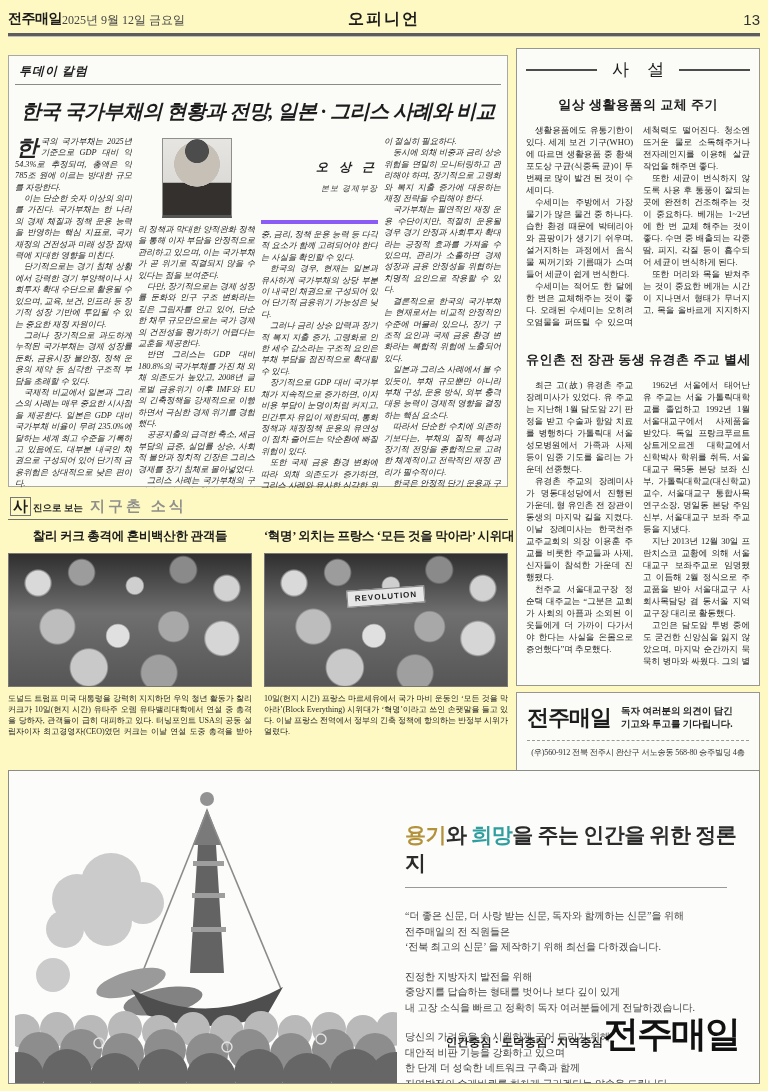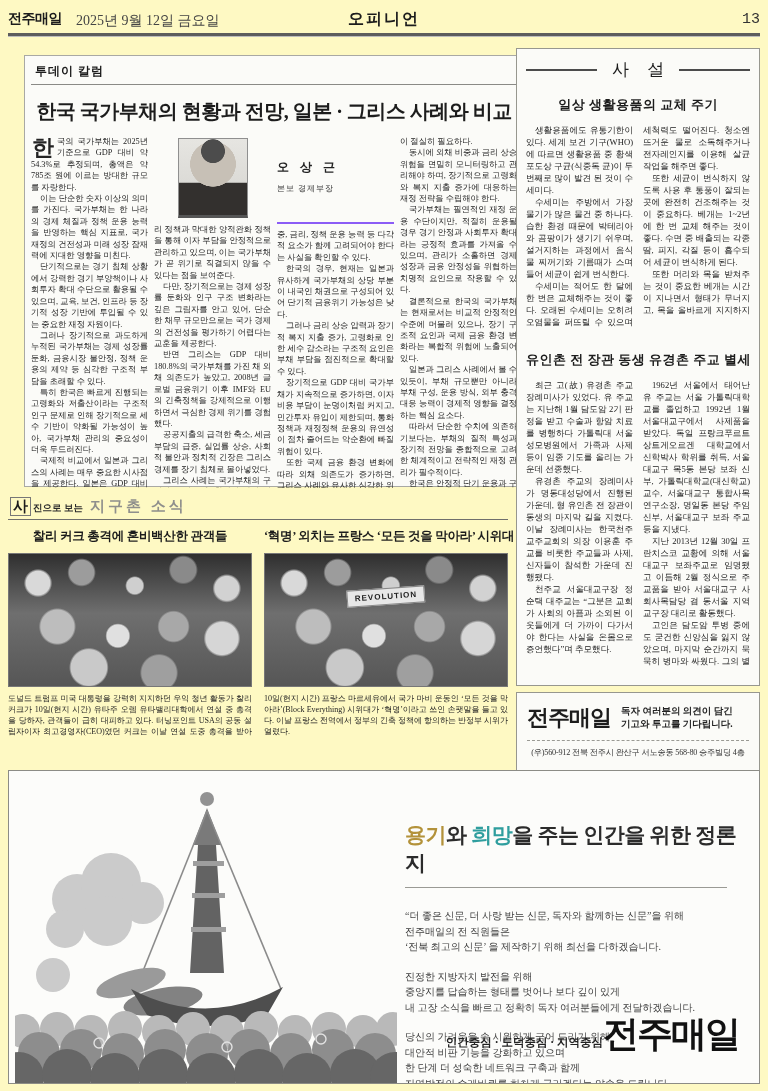--- a/index.html
+++ b/index.html
@@ -6,48 +6,48 @@
   html,body { background:#e8e8e4; }
   #page {
     position: relative; width: 768px; height: 1091px;
     background: #fef9c3; margin: 0 auto; overflow: hidden;
     font-family: "Liberation Serif", "DejaVu Serif", serif; color:#1c1c1c;
   }
   
   .hdr { position:absolute; left:8px; right:8px; top:6px; height:26px;
          display:flex; align-items:center; }
   .masthead { font-family:"Liberation Sans",sans-serif; font-weight:900; font-size:14px; letter-spacing:-0.5px;}
-  .hdr-date { font-size:14px; color:#444; margin-left:14px; margin-top:3px;}
+  .hdr-date { font-size:12px; color:#444; margin-top:3px;}
   .hdr-section { position:absolute; left:0; right:0; text-align:center; font-weight:700; font-size:16px; letter-spacing:2px;}
-  .hdr-page { margin-left:auto; font-size:15px; color:#333; font-family:Liberation Mono, monospace;}
+  .hdr-page { margin-left:auto; font-size:15px; color:#333; font-family:Liberation Sans, sans-serif;}
   .hdr-rule { position:absolute; left:8px; right:8px; top:33px; height:4px; background:#5d5d5d; border-bottom:1px solid #bdbdbd;}
 
   
-  .today-box { position:absolute; left:24px; top:55px; width:500px; height:432px;
-               border:1px solid #a9a9a4; background:#fbfbf8; padding:0 6px 4px 6px;}
+  .today-box { position:absolute; left:8px; top:55px; width:500px; height:432px;
+               border:1px solid #a9a9a4; background:#fbfbf8; padding:0 6px 4px 6px;font-style:italic;}
   .today-kicker-row { border-bottom:1px solid #8a8a86; padding:5px 4px 4px 4px; }
   .today-kicker { font-weight:700; font-size:12px; letter-spacing:1px;}
   .today-headline { text-align:center; font-weight:700; font-size:20px; letter-spacing:-0.5px;
                     margin:13px 0 11px 0;}
   .article-body { display:flex; gap:6px; height:352px; overflow:hidden; }
   .artcol { width:117px; overflow:hidden; font-size:8.3px; line-height:11.4px;
             text-align:justify; color:#232323; }
   .artcol p { text-indent:9px; }
   .artcol p.cont { text-indent:0; }
   .dropcap { float:left; font-size:22px; font-weight:700; line-height:21px; margin:1px 3px 0 1px;}
   .author-photo-wrap { height:88px; display:flex; justify-content:center; align-items:flex-start; padding-top:2px;}
   .author-photo { width:70px; height:80px; border:1px solid #8f8f8f; border-bottom:3px solid #555;
     background:
       radial-gradient(circle at 50% 16%, #4c4c4c 0 16%, transparent 17%),
       radial-gradient(ellipse 34% 30% at 50% 33%, #c7c0b6 0 98%, transparent 100%),
       radial-gradient(ellipse 18% 7% at 50% 26%, #6e6e6e 0 98%, transparent 100%),
       linear-gradient(180deg, transparent 57%, #33302e 58%),
       linear-gradient(#e6e5e1,#d4d3cf);}
-  .byline-block { height:88px; display:flex; flex-direction:column; align-items:flex-start;
-                  justify-content:flex-start; border-bottom:2px solid #8b5cf6; margin-bottom:5px; padding-top:26px;}
+  .byline-block { height:88px; display:flex; flex-direction:column; align-items:flex-end;
+                  justify-content:flex-start; border-bottom:4px solid #8b5cf6; margin-bottom:5px; padding-top:26px;}
   .byline-name { font-weight:700; font-size:12px; letter-spacing:4px;}
   .byline-role { font-size:8px; color:#333; margin-top:10px; letter-spacing:1px;}
 
   
   .photo-sec { position:absolute; left:8px; top:497px; width:500px; height:262px; }
   .photo-kicker { display:flex; align-items:baseline; border-bottom:1px solid #6f6f6c; padding:0 0 3px 2px;}
   .pk-initial { font-weight:700; font-size:15px; border:1px solid #777; padding:0 2px; line-height:17px;}
   .pk-small { font-weight:700; font-size:9.5px; margin-left:2px; color:#2a2a2a;}
   .pk-title { font-weight:700; font-size:15px; color:#8f8f8c; letter-spacing:3px; margin-left:7px;}
   .photo-row { display:flex; gap:12px; margin-top:8px;justify-content:center;}
@@ -127,21 +127,20 @@
     <div class="today-kicker-row">
       <span class="today-kicker">투데이 칼럼</span>
     </div>
     <div class="today-headline">한국 국가부채의 현황과 전망, 일본 · 그리스 사례와 비교</div>
     <div class="article-body">
       <div class="artcol">
         <p class="cont"><span class="dropcap">한</span><span>국의 국가부채는 2025년 기준으로 GDP 대비 약 54.3%로 추정되며, 총액은 약 785조 원에 이르는 방대한 규모를 자랑한다.</span></p>
         <p>이는 단순한 숫자 이상의 의미를 가진다. 국가부채는 한 나라의 경제 체질과 정책 운용 능력을 반영하는 핵심 지표로, 국가 재정의 건전성과 미래 성장 잠재력에 지대한 영향을 미친다.</p>
         <p>단기적으로는 경기 침체 상황에서 강력한 경기 부양책이나 사회투자 확대 수단으로 활용될 수 있으며, 교육, 보건, 인프라 등 장기적 성장 기반에 투입될 수 있는 중요한 재정 자원이다.</p>
         <p>그러나 장기적으로 과도하게 누적된 국가부채는 경제 성장률 둔화, 금융시장 불안정, 정책 운용의 제약 등 심각한 구조적 부담을 초래할 수 있다.</p>
-        <p>특히 한국은 빠르게 진행되는 고령화와 저출산이라는 구조적 인구 문제로 인해 장기적으로 세수 기반이 약화될 가능성이 높아, 국가부채 관리의 중요성이 더욱 두드러진다.</p>
         <p>국제적 비교에서 일본과 그리스의 사례는 매우 중요한 시사점을 제공한다. 일본은 GDP 대비 국가부채 비율이 무려 235.0%에 달하는 세계 최고 수준을 기록하고 있음에도, 대부분 내국인 채권으로 구성되어 있어 단기적 금융위험은 상대적으로 낮은 편이다.</p>
 
       </div>
       <div class="artcol">
         <div class="author-photo-wrap">
           <div class="author-photo"></div>
         </div>
         <p class="cont">리 정책과 막대한 양적완화 정책을 통해 이자 부담을 안정적으로 관리하고 있으며, 이는 국가부채가 곧 위기로 직결되지 않을 수 있다는 점을 보여준다.</p>
         <p>다만, 장기적으로는 경제 성장률 둔화와 인구 구조 변화라는 깊은 그림자를 안고 있어, 단순한 채무 규모만으로는 국가 경제의 건전성을 평가하기 어렵다는 교훈을 제공한다.</p>
         <p>반면 그리스는 GDP 대비 180.8%의 국가부채를 가진 채 외채 의존도가 높았고, 2008년 글로벌 금융위기 이후 IMF와 EU의 긴축정책을 강제적으로 이행하면서 극심한 경제 위기를 경험했다.</p>

